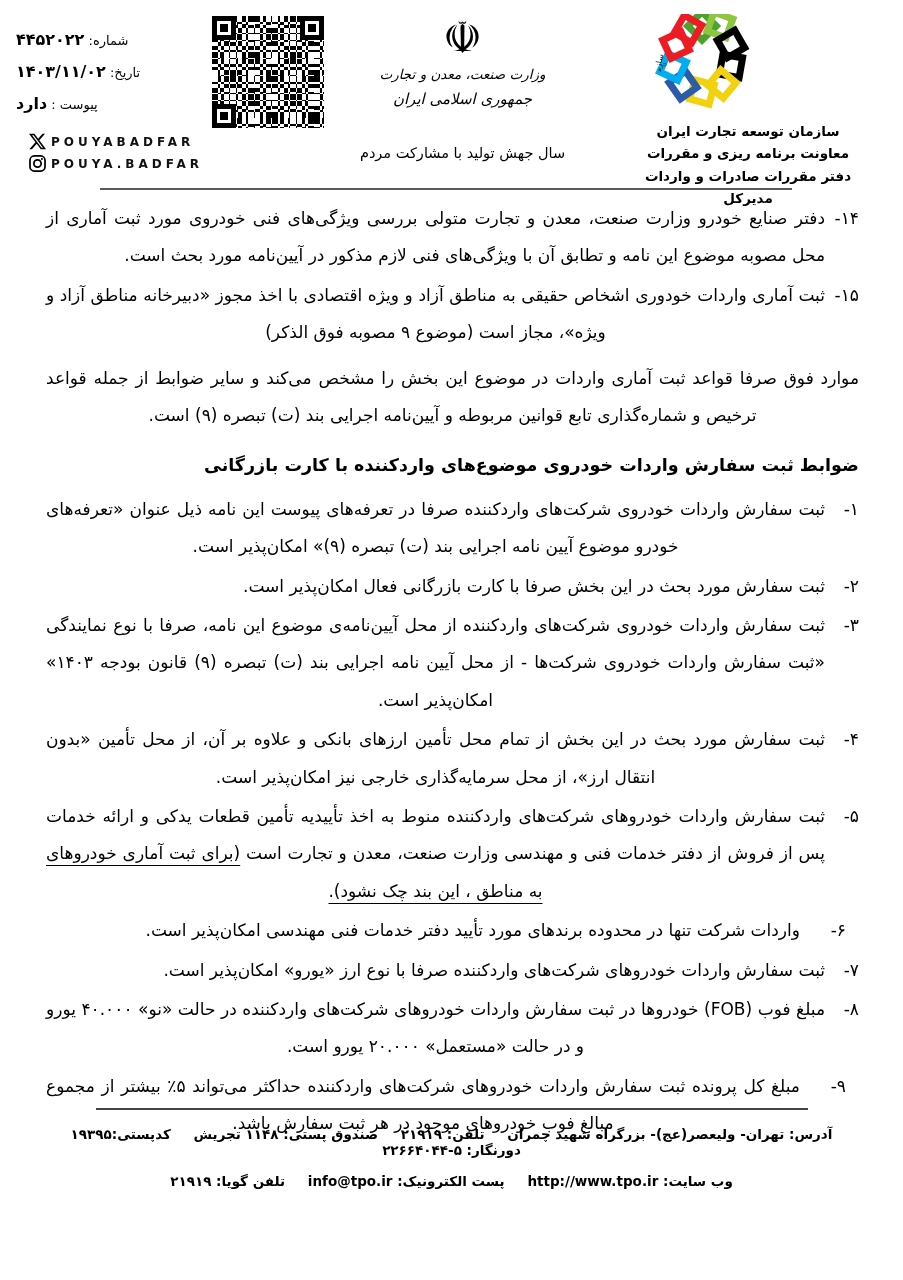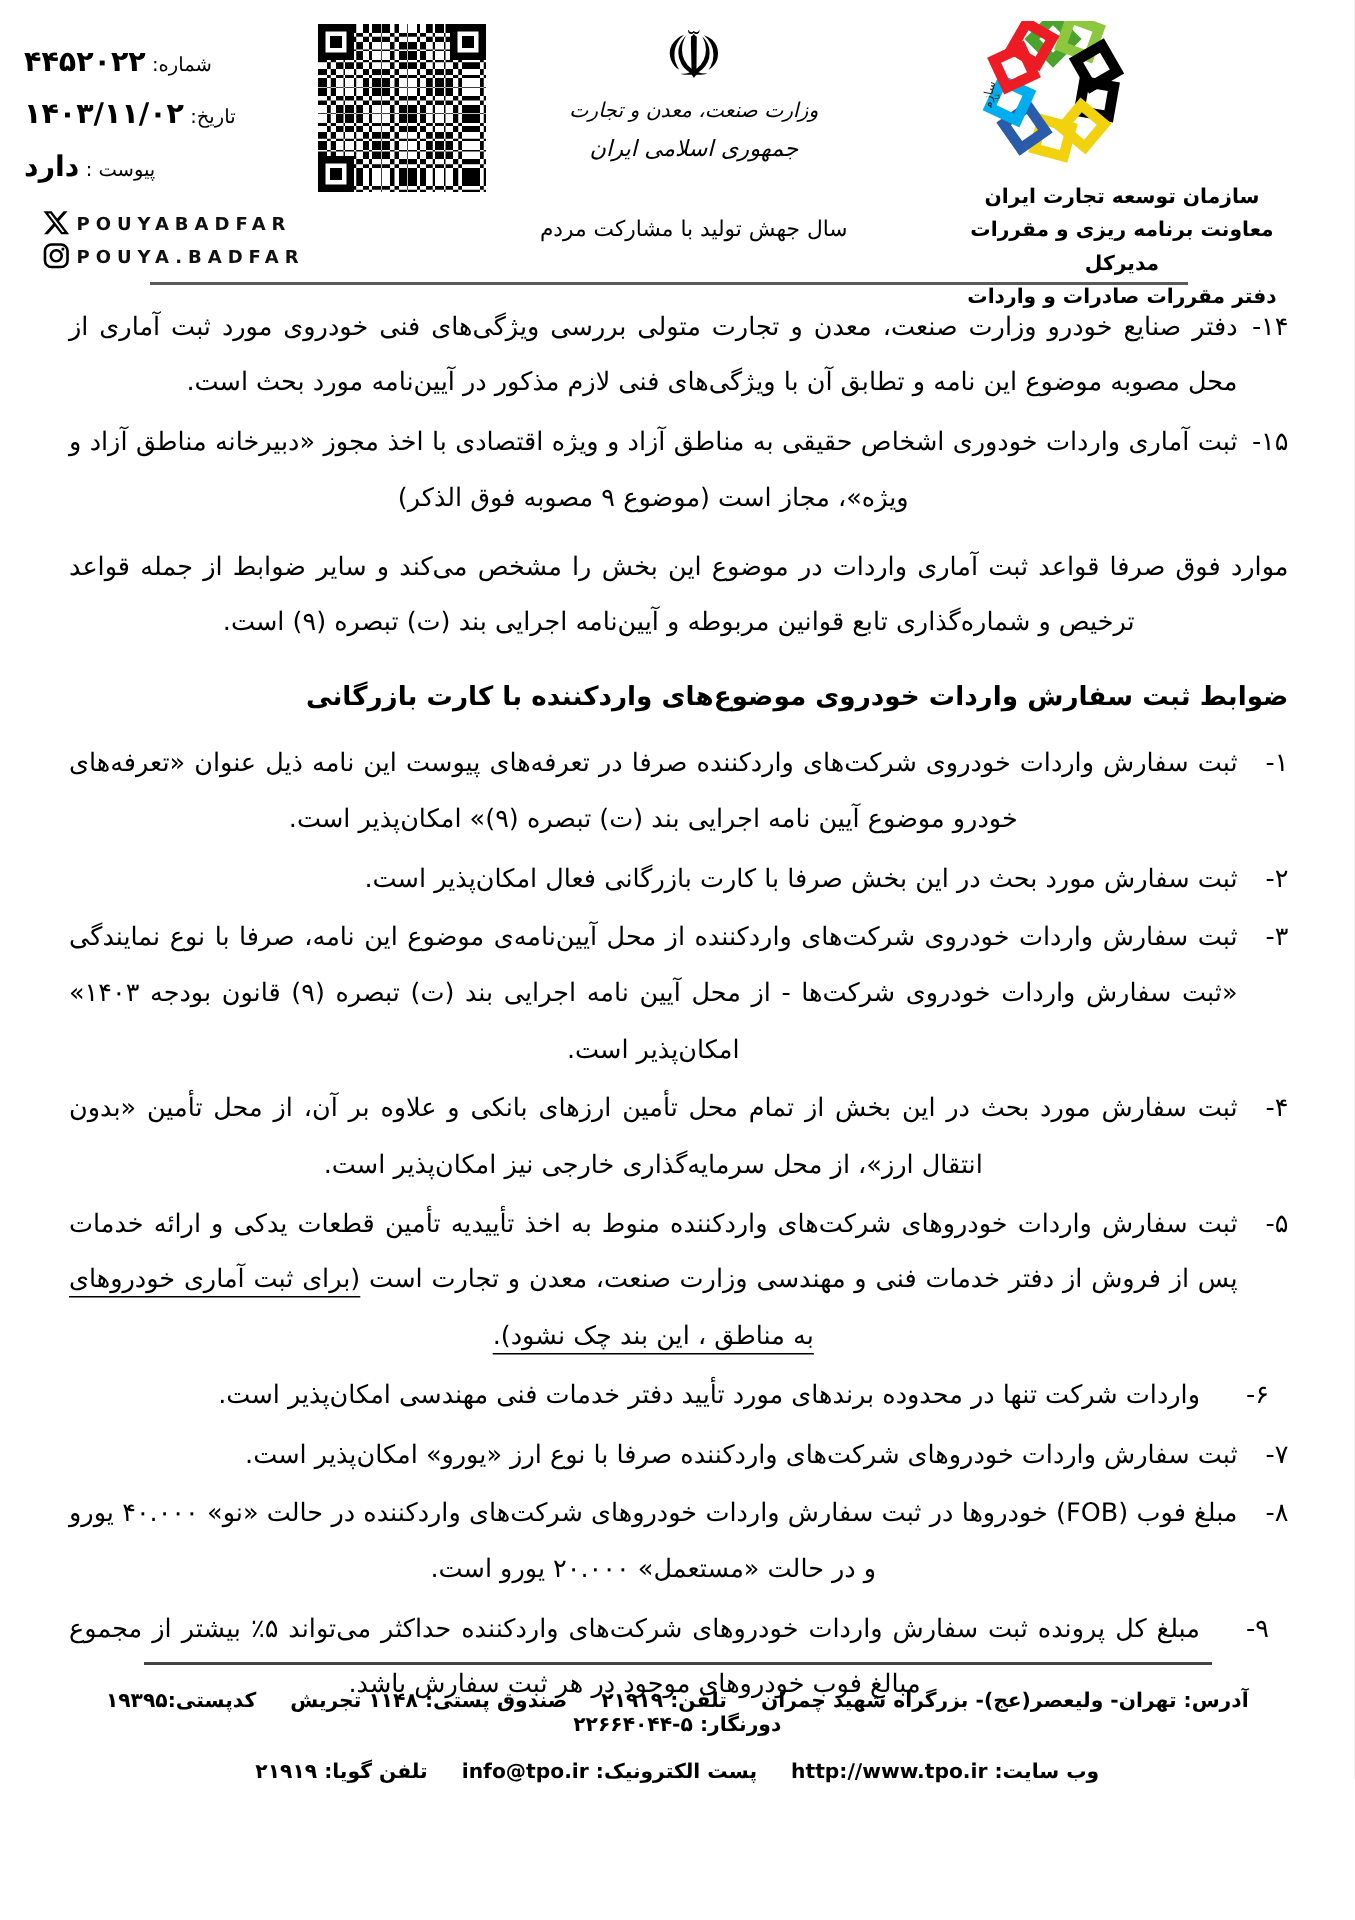--- a/index.html
+++ b/index.html
@@ -27,21 +27,21 @@
       repeating-conic-gradient(#fff 0 25%, #000 0 50%);
     background-size:12px 12px,17px 17px;
     background-blend-mode:difference;
     outline:4px solid #fff;
   }
   .qr .finder{position:absolute;width:24px;height:24px;border:5px solid #000;background:#fff;box-sizing:border-box;}
   .qr .finder::after{content:"";position:absolute;inset:3px;background:#000;}
   .qr .f-tl{top:0;left:0;} .qr .f-tr{top:0;right:0;} .qr .f-bl{bottom:0;left:0;}
   .meta-col{flex:1;padding-top:16px;text-align:left;padding-left:10px;}
   .meta-row{margin-bottom:13px;font-size:13px;white-space:nowrap;}
-  .meta-row .val{font-weight:bold;font-size:19px;margin-top:24px;}
+  .meta-row .val{font-weight:bold;font-size:16px;margin-top:24px;}
   .social{margin-top:4px;direction:ltr;text-align:left;padding-left:22px;}
   .social-row{display:flex;align-items:center;gap:4px;margin-top:3px;}
   .social-row .handle{font-size:12px;letter-spacing:4px;font-weight:600;color:#111;}
   .social-row svg{flex:0 0 auto;}
   .rule-top{border:none;border-top:2px solid #5a5a5a;width:692px;margin:0 111px 0 auto;}
   
   .body-main{padding:10px 44px 0 46px;font-size:17px;line-height:2.2;}
   .item{display:flex;margin:0 0 2px 0;}
   .item .num{min-width:34px;white-space:nowrap;flex:0 0 auto;}
   .item .txt{flex:1;text-align:justify;}
@@ -106,22 +106,22 @@
         <text font-size="8" fill="#222" font-family="DejaVu Sans, sans-serif">
           <textPath href="#arcTop" startOffset="12%">سازمان توسعه تجارت ایران</textPath>
         </text>
         <text font-size="6" fill="#333" font-family="DejaVu Sans, sans-serif">
           <textPath href="#arcBot" startOffset="2%">Trade Promotion Organization of Iran</textPath>
         </text>
       </svg>
       <div class="org-lines">
         <div>سازمان توسعه تجارت ایران</div>
         <div>معاونت برنامه ریزی و مقررات</div>
+        <div>دفتر مقررات صادرات و واردات</div>
         <div>مدیرکل</div>
-        <div>دفتر مقررات صادرات و واردات</div>
       </div>
     </div>
 
     <div class="lh-center">
       <div class="emblem">☫</div>
       <div class="script-line small">وزارت صنعت، معدن و تجارت</div>
       <div class="script-line">جمهوری اسلامی ایران</div>
       <div class="slogan">سال جهش تولید با مشارکت مردم</div>
     </div>
 

